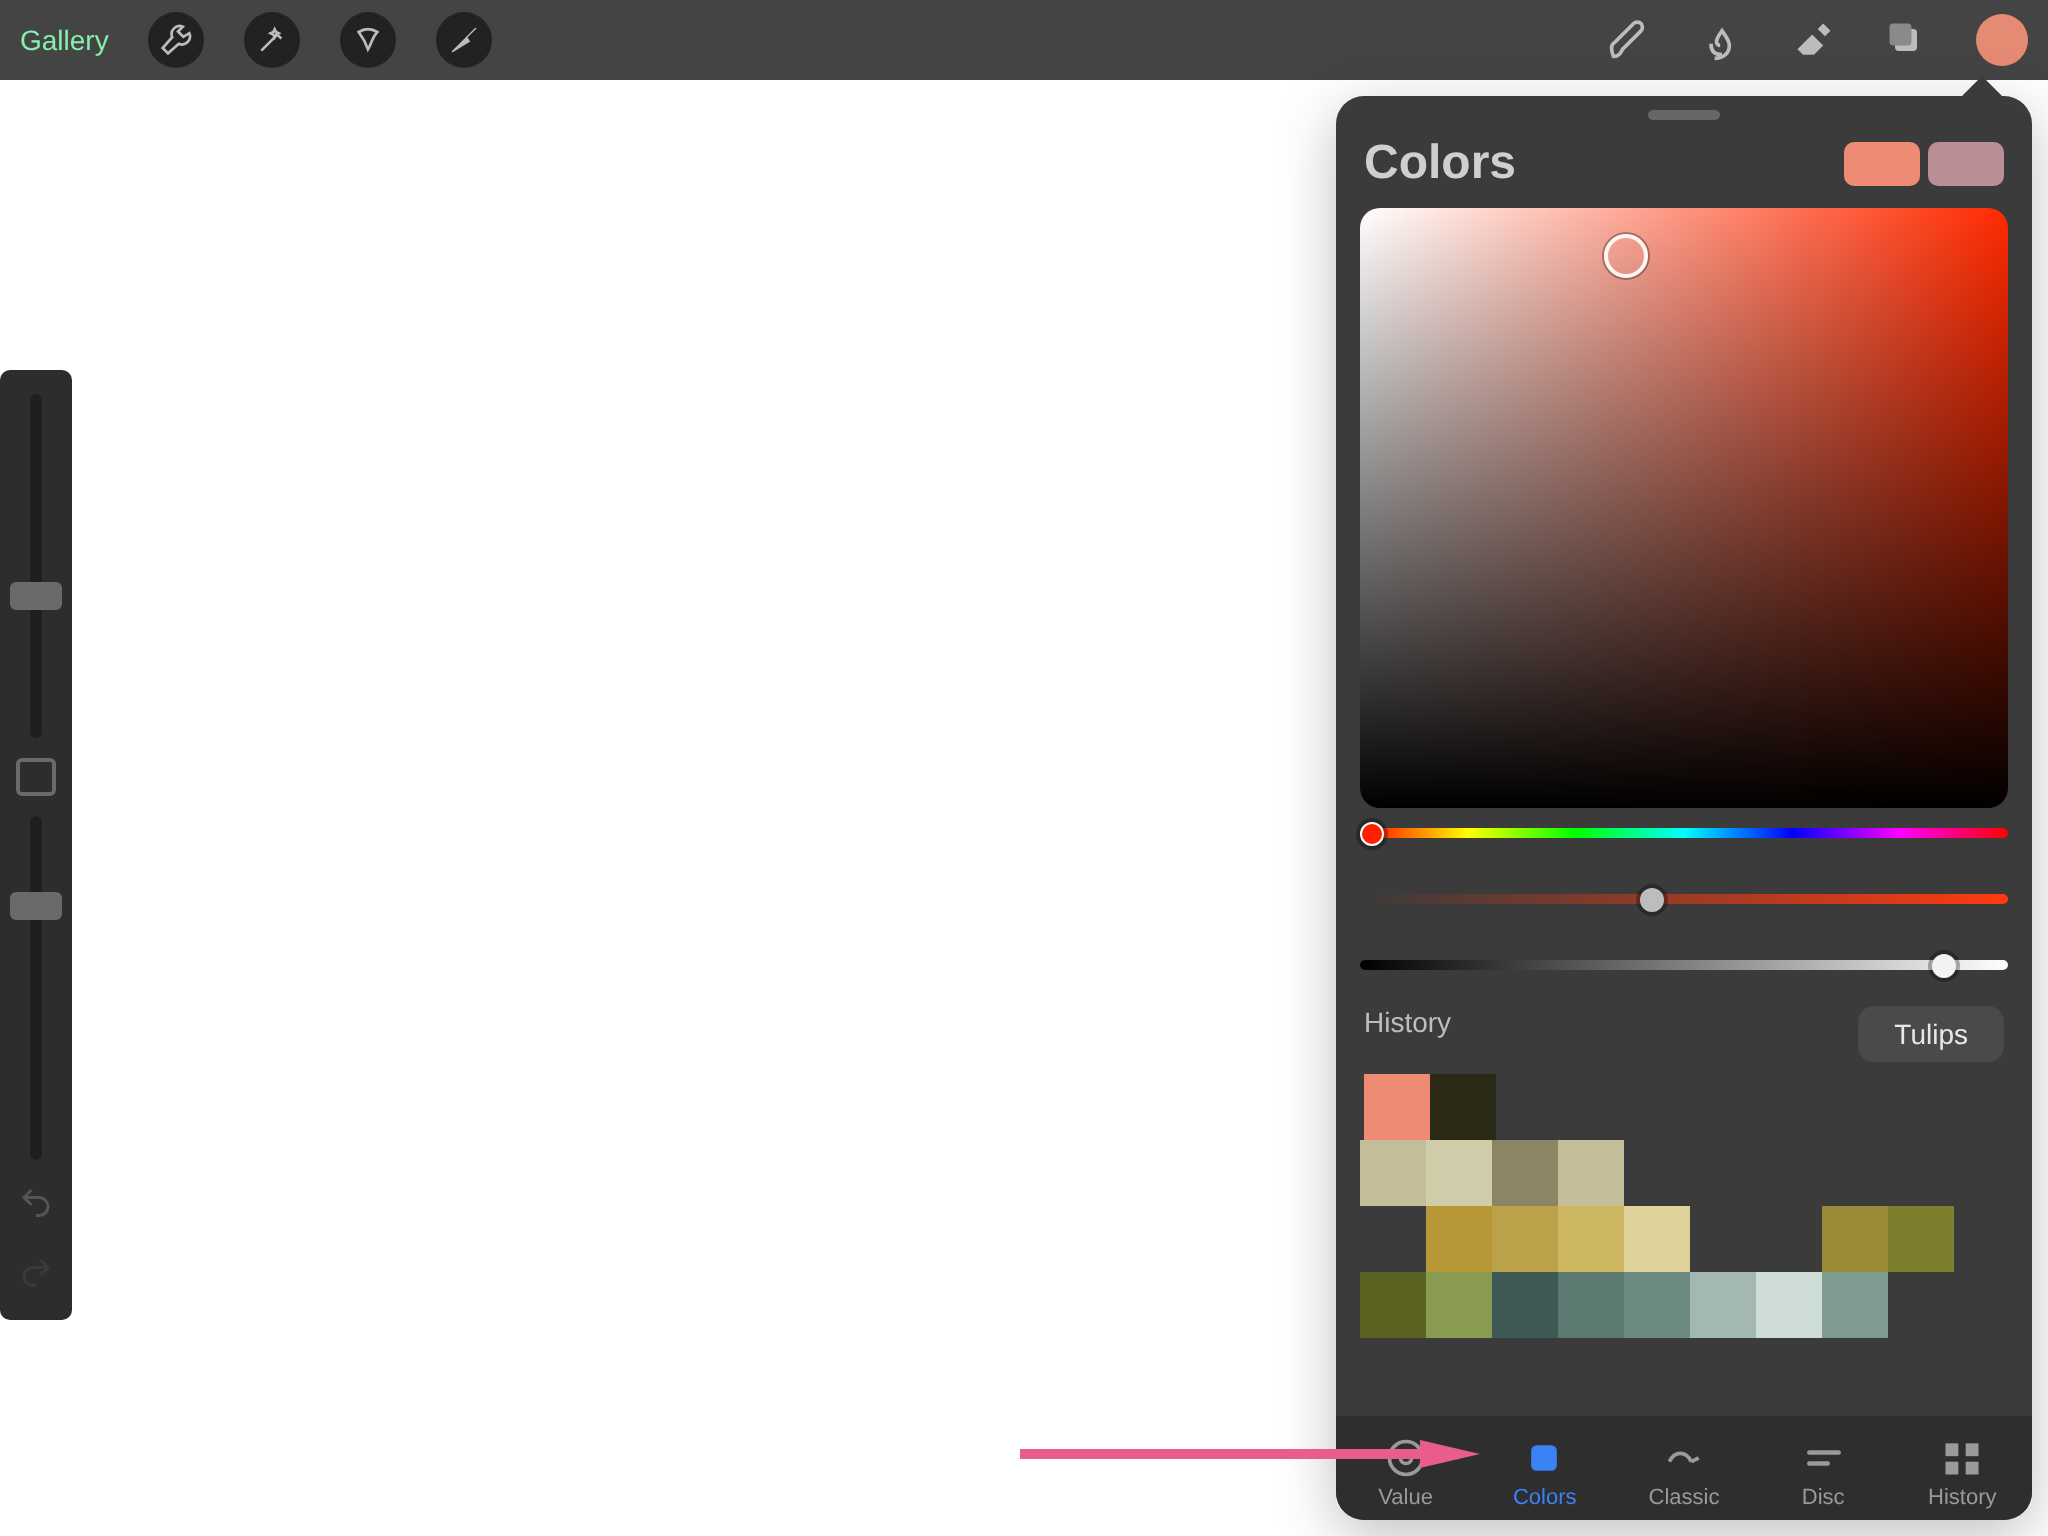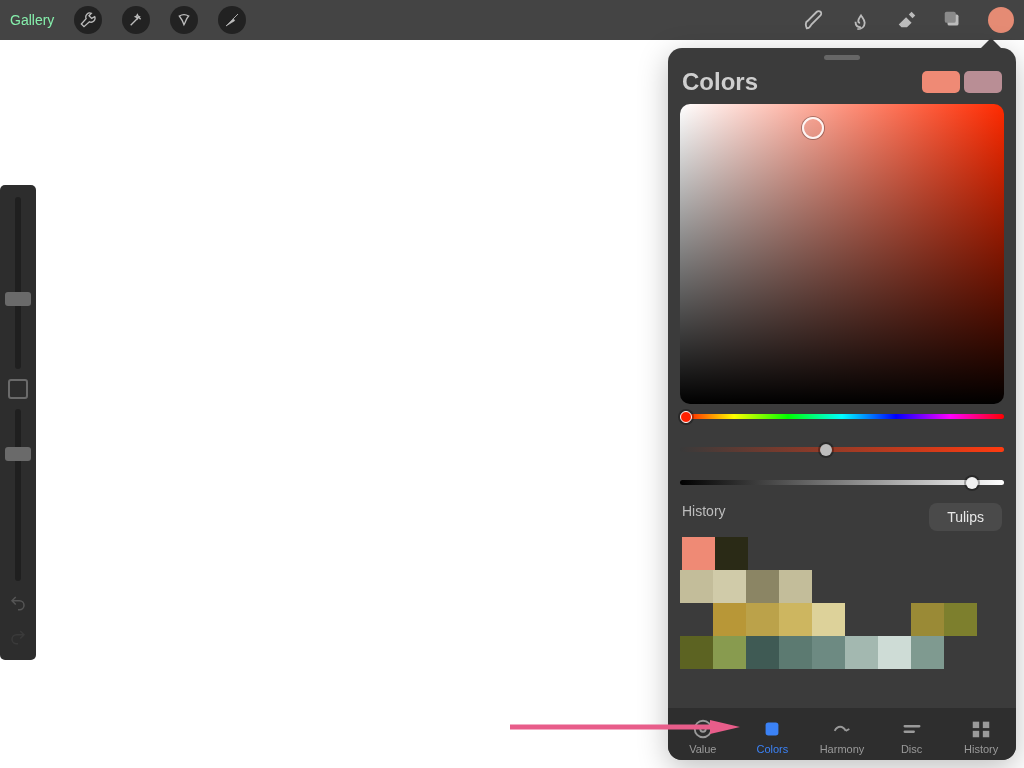--- a/index.html
+++ b/index.html
@@ -413,21 +413,21 @@
           </svg>
         </span>
       <span style="color:#3b82f6">Colors</span>
     </div>
     <div class="tab-item">
       <span class="ico">
           <svg viewBox="0 0 24 24">
             <path d="M4 14c3-6 9-6 12 0M16 14l4-2" fill="none" stroke="#9a9a9a" stroke-width="2"></path>
           </svg>
         </span>
-      <span>Harmony</span>
+      <span>Classic</span>
     </div>
     <div class="tab-item">
       <span class="ico">
           <svg viewBox="0 0 24 24">
             <path d="M4 9h16M4 15h10" fill="none" stroke="#9a9a9a" stroke-width="2.5" stroke-linecap="round"></path>
           </svg>
         </span>
       <span>Disc</span>
     </div>
     <div class="tab-item">

